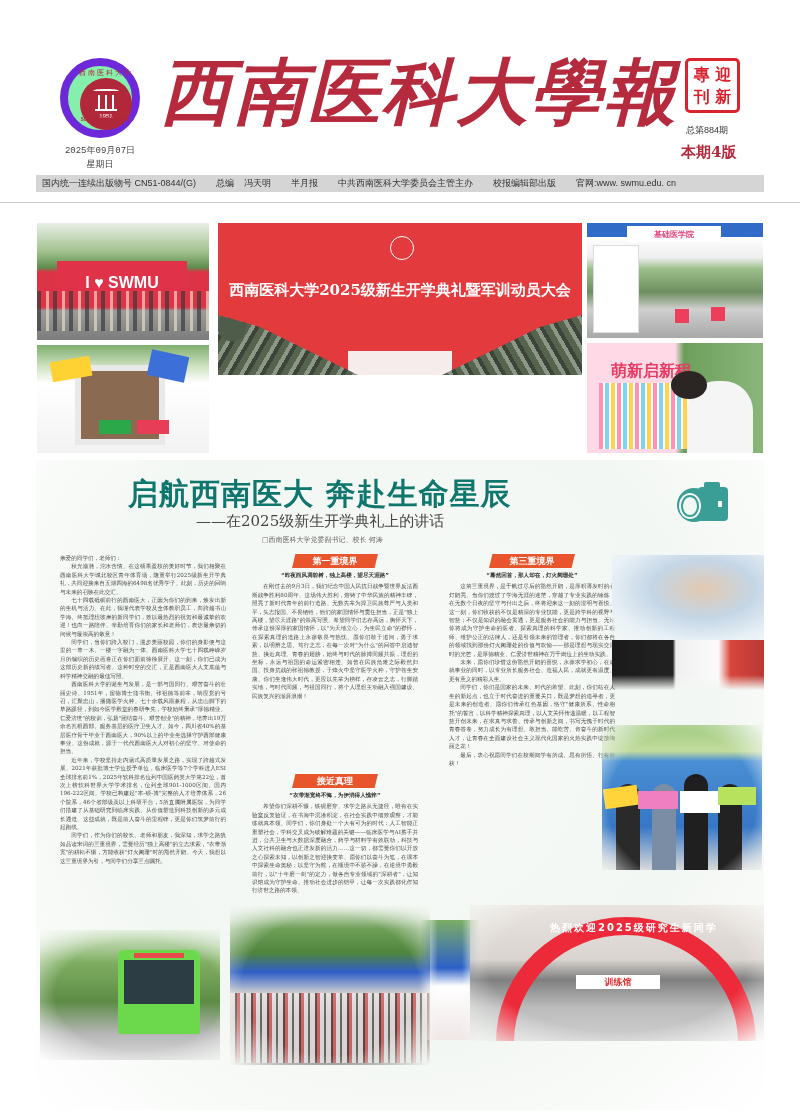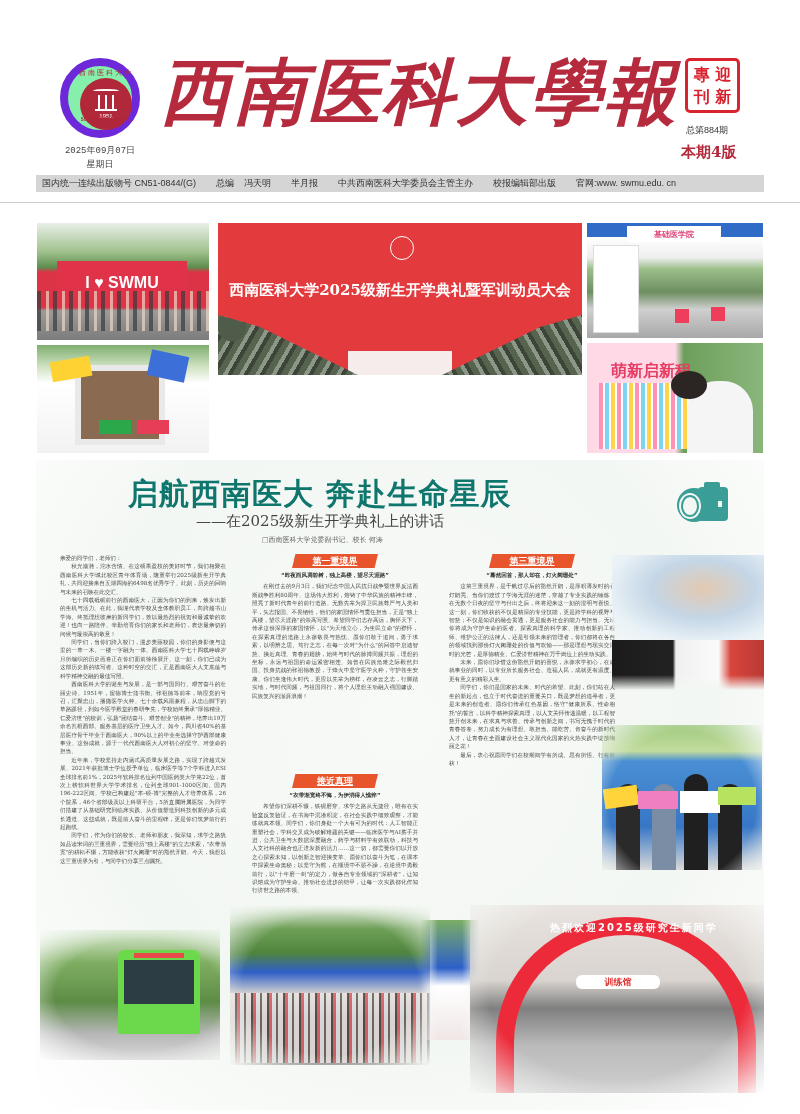--- a/index.html
+++ b/index.html
@@ -99,21 +99,21 @@
 
   
   .col { position: absolute; font-size: 5.6px; line-height: 8.4px; color: #4a4a4a; text-align: justify; }
   .col p { text-indent: 2em; margin-bottom: 0; }
   .col p.no-indent { text-indent: 0; }
   .col-1 { left: 60px; top: 554px; width: 166px; height: 355px; }
   .col-2 { left: 252px; top: 554px; width: 166px; }
   .col-3 { left: 449px; top: 554px; width: 166px; }
 
   .section-tag { display: block; margin: 0 auto 3px auto; width: 86px; height: 14px; background: #e8552c; color: #fff;
-                 font-size: 9px; font-weight: bold; text-align: center; line-height: 14px; clip-path: polygon(4% 0, 100% 0, 96% 100%, 0 100%); text-decoration: underline; }
+                 font-size: 9px; font-weight: bold; text-align: center; line-height: 14px; clip-path: polygon(4% 0, 100% 0, 96% 100%, 0 100%); }
   .section-quote { display: block; text-align: center; font-family: "DejaVu Sans", sans-serif; font-weight: bold; font-size: 5.6px; color: #333; margin-bottom: 3px; }
 
   .sec2 { position: absolute; left: 252px; top: 774px; width: 166px; }
 
   
   .ph-cert { left: 612px; top: 640px; width: 152px; height: 50px;
              background: linear-gradient(90deg, #1b1b1b 0%, #222 40%, #f0f0f0 42%, #fafafa 70%, #d9453d 78%, #b83a34 100%);
              -webkit-mask-image: linear-gradient(#000 70%, transparent); mask-image: linear-gradient(#000 70%, transparent); }
   .ph-cert-top { left: 612px; top: 555px; width: 152px; height: 85px;
                  background: radial-gradient(ellipse at 60% 40%, #e3c9b1 0%, #c4d6e6 40%, #eaf2f7 75%, transparent 100%); }
@@ -135,26 +135,26 @@
             background: linear-gradient(#dcebd5 0%, #7fae62 25%, #5d8c46 55%, #b7b7b7 80%, #d8d8d8 100%);
             -webkit-mask-image: radial-gradient(ellipse at 55% 50%, #000 60%, transparent 100%); mask-image: radial-gradient(ellipse at 55% 50%, #000 60%, transparent 100%); }
   .ph-bus .bus { position: absolute; left: 78px; top: 20px; width: 82px; height: 84px; background: #6bd94b; border-radius: 6px 6px 2px 2px; }
   .ph-bus .glass { position: absolute; left: 84px; top: 30px; width: 70px; height: 44px; background: #2d3d44; }
   .ph-bus .led { position: absolute; left: 94px; top: 23px; width: 50px; height: 5px; background: #e84a4a; }
   .ph-fair { left: 230px; top: 905px; width: 200px; height: 160px;
              background: linear-gradient(#f2f6f0 0%, #6e9f57 15%, #4f843d 30%, #2f5ec7 42%, #cfcfcf 55%, #9a9a9a 70%, #8f8f8f 100%);
              -webkit-mask-image: radial-gradient(ellipse at 50% 50%, #000 62%, transparent 100%); mask-image: radial-gradient(ellipse at 50% 50%, #000 62%, transparent 100%); }
   .ph-fair .crowd { position: absolute; left: 0; top: 88px; width: 200px; height: 70px;
                     background: repeating-linear-gradient(90deg, #f2e8e0 0 5px, #333 5px 7px, #e54c4c 7px 10px, #eaeaea 10px 14px, #555 14px 16px); opacity: .75; }
-  .ph-arch { left: 470px; top: 905px; width: 294px; height: 188px;
+  .ph-arch { left: 470px; top: 905px; width: 294px; height: 136px;
              background: linear-gradient(#e9e3df 0%, #d9d4cf 40%, #7f7f7f 55%, #bbbbbb 75%, #cfcfcf 100%);
              -webkit-mask-image: radial-gradient(ellipse at 50% 45%, #000 62%, transparent 100%); mask-image: radial-gradient(ellipse at 50% 45%, #000 62%, transparent 100%); }
   .ph-arch .arch { position: absolute; left: 26px; top: 12px; width: 260px; height: 250px; border: 18px solid #ec2a3a; border-radius: 50% 50% 0 0; border-bottom: none; }
   .ph-arch .arch-text { position: absolute; left: 80px; top: 16px; color: #fff; font-family: "DejaVu Sans", sans-serif; font-weight: bold; font-size: 10px; white-space: nowrap; letter-spacing: 2px; }
-  .ph-arch .hall { position: absolute; left: 106px; top: 70px; width: 84px; height: 14px; background: #fff; color: #d33; font-size: 9px; text-align: center; line-height: 14px; font-weight: bold; border-radius: 6px; }
+  .ph-arch .hall { position: absolute; left: 106px; top: 70px; width: 84px; height: 14px; background: #fff; color: #d33; font-size: 9px; text-align: center; line-height: 14px; font-weight: bold; }
   .ph-tents { left: 420px; top: 920px; width: 60px; height: 120px;
               background: linear-gradient(#7cad65 0%, #2c5fc8 40%, #ffffff 55%, #f0e6e6 100%);
               -webkit-mask-image: linear-gradient(90deg, transparent, #000 30%, #000 70%, transparent); mask-image: linear-gradient(90deg, transparent, #000 30%, #000 70%, transparent); }
 </style>
 </head>
 <body>
 
 <header class="masthead">
   <div class="seal">
     <div class="seal-ring-top">西南医科大学</div>

